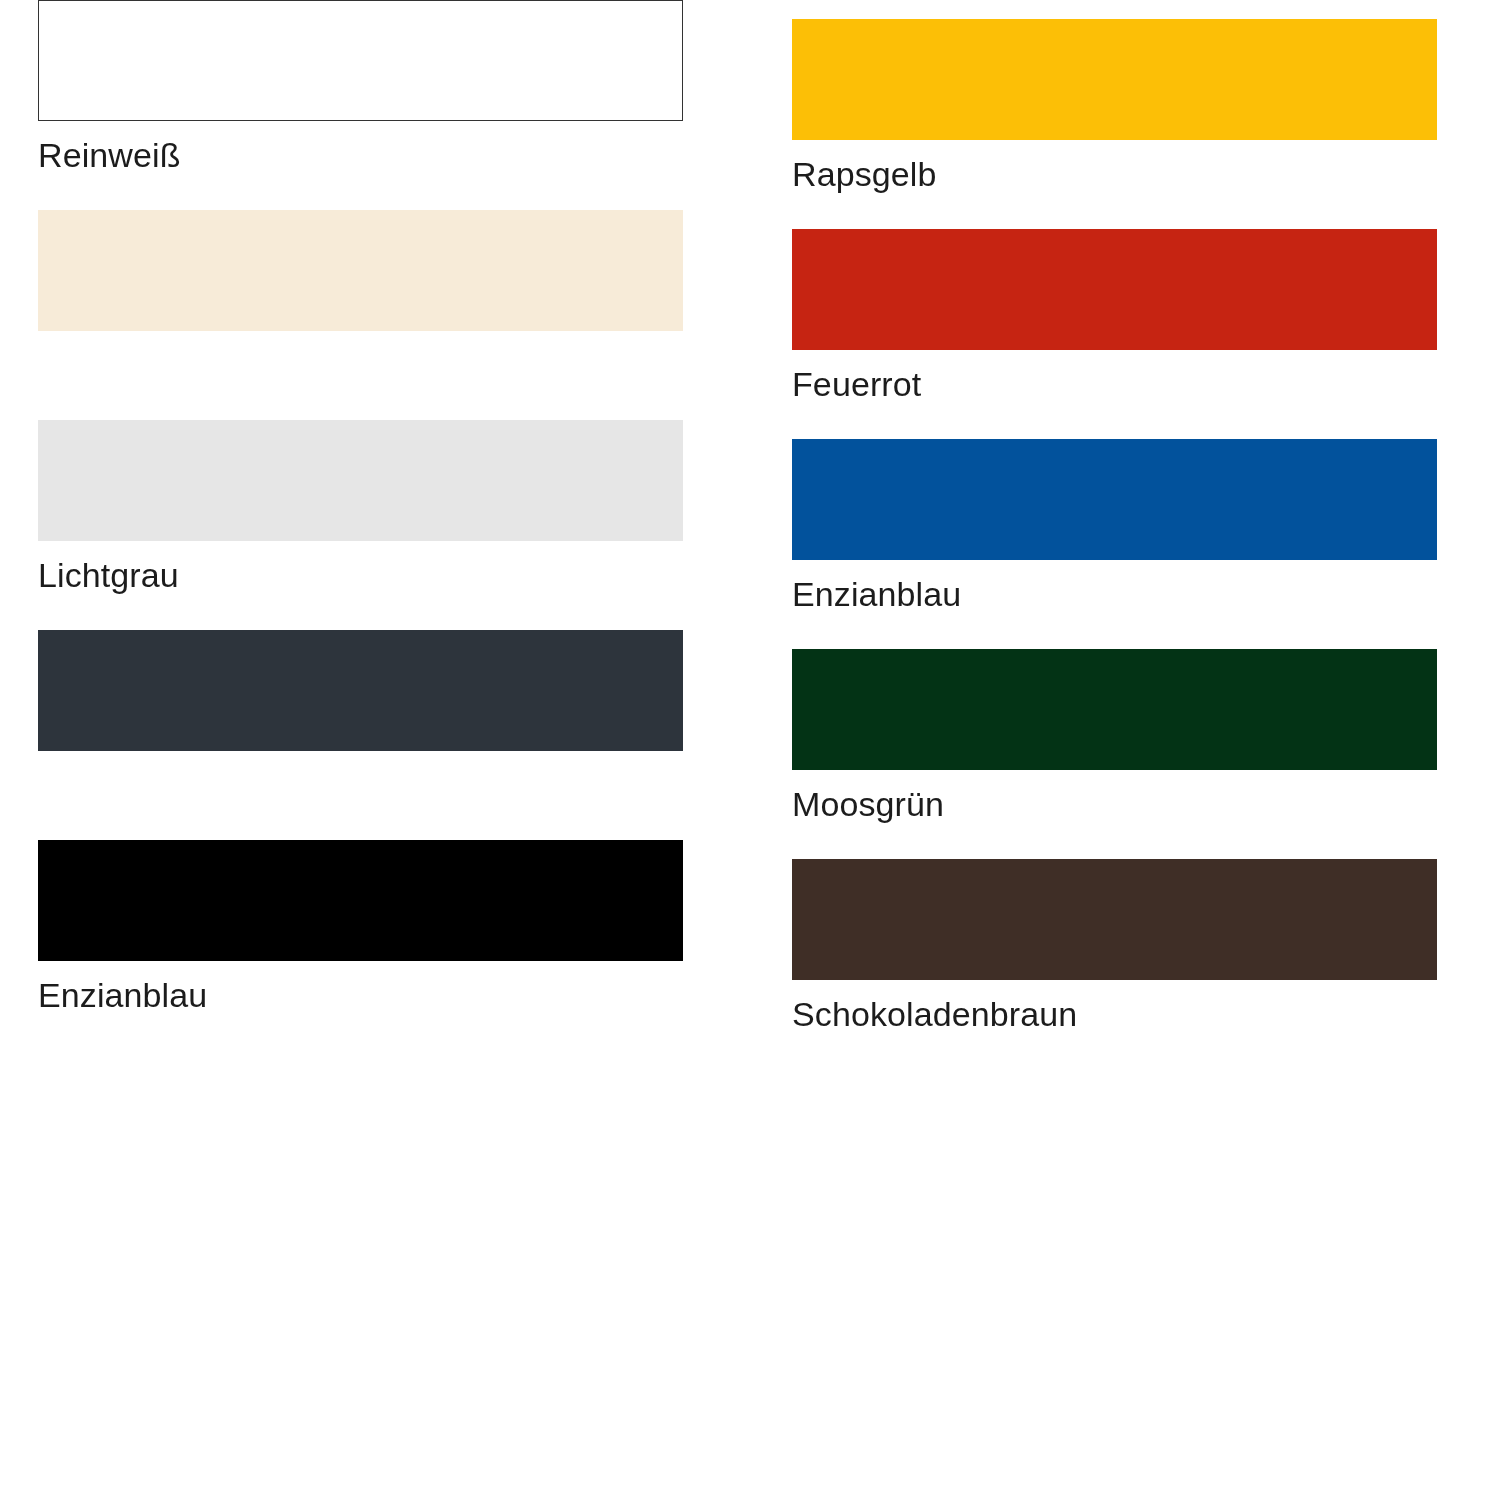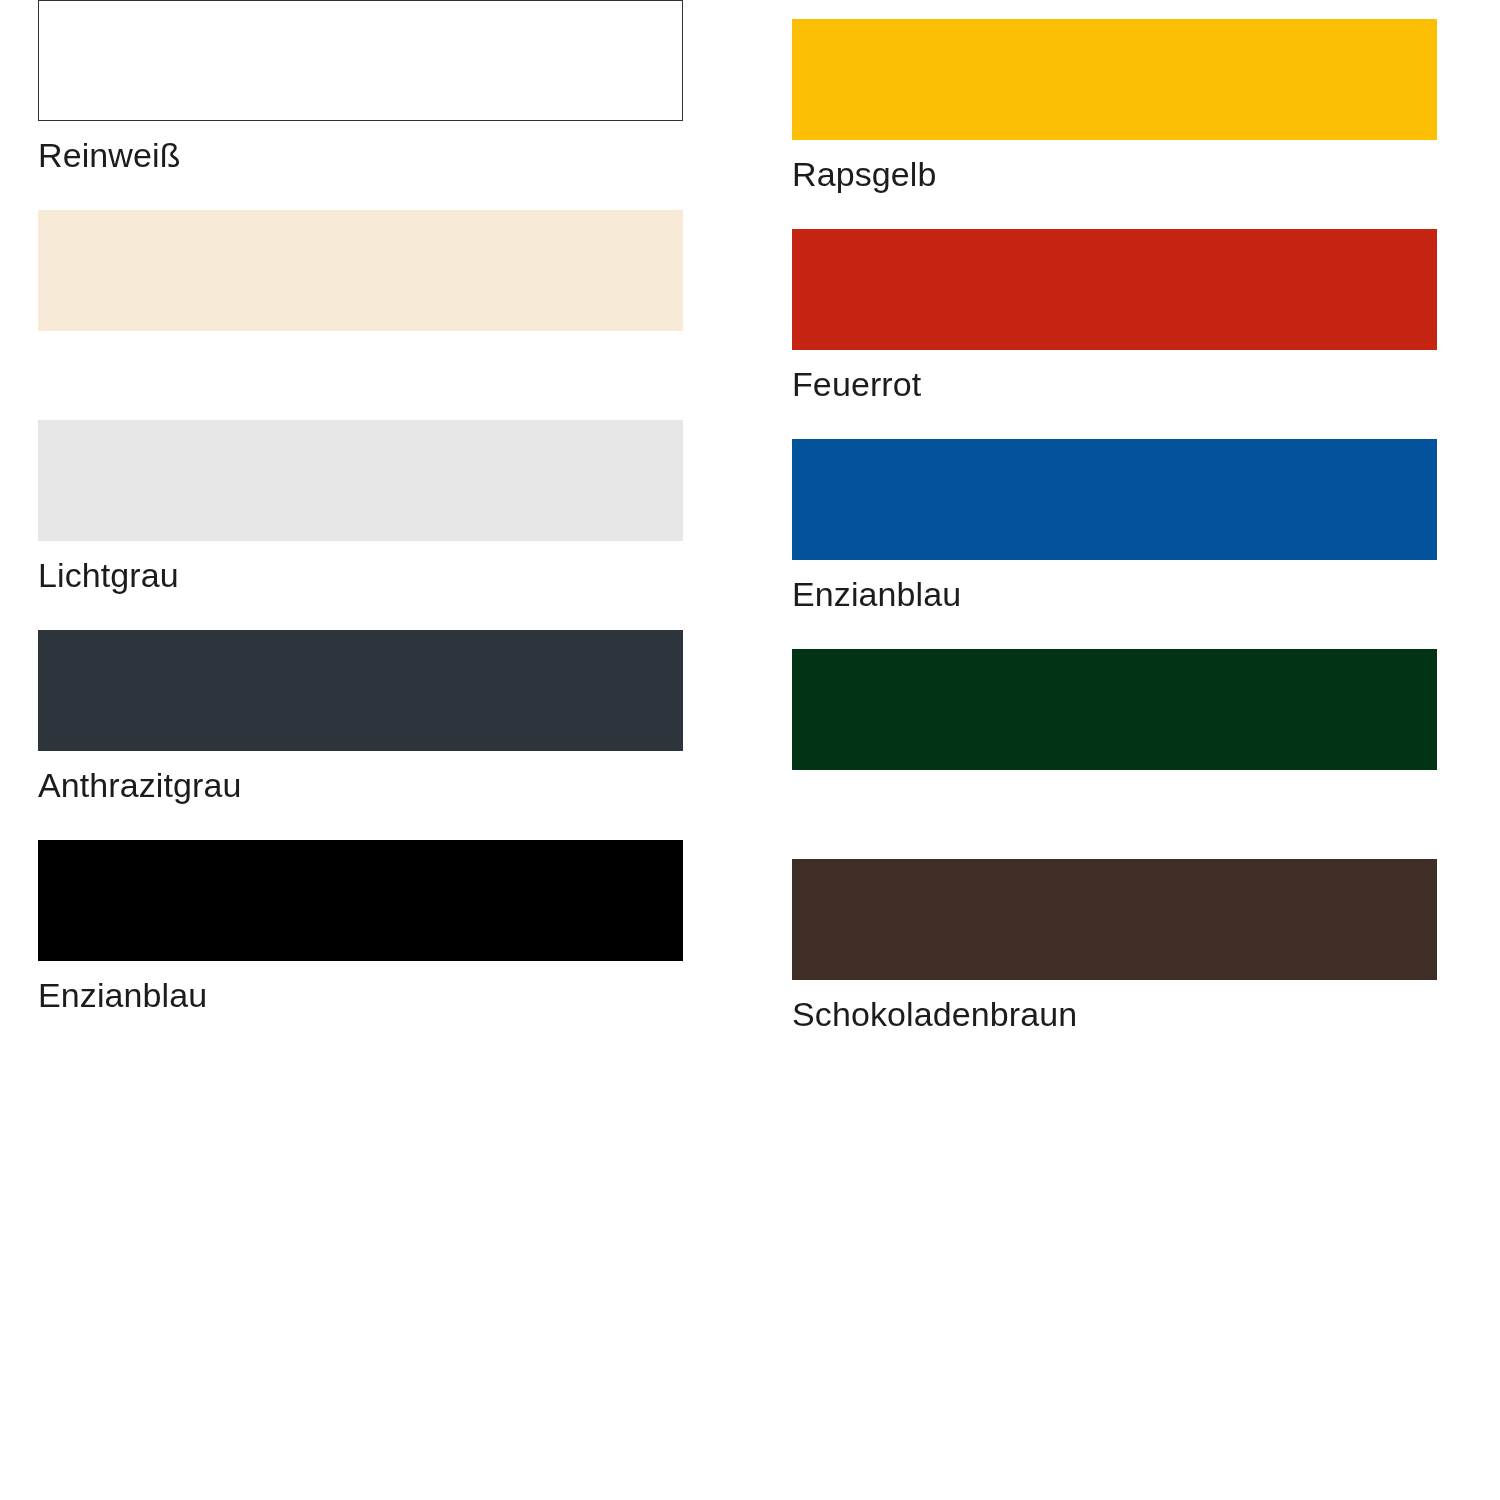--- a/index.html
+++ b/index.html
@@ -64,21 +64,20 @@
       </div>
       <div class="swatch-row">
         <div class="swatch-chip" title="#F7EBD8" style="background: rgb(247, 235, 216);"></div>
       </div>
       <div class="swatch-row">
         <div class="swatch-chip" title="#E6E6E6" style="background: rgb(230, 230, 230);"></div>
         <div class="swatch-label">Lichtgrau</div>
       </div>
       <div class="swatch-row">
         <div class="swatch-chip" title="#2D343C" style="background: rgb(45, 52, 60);"></div>
-        <div class="swatch-label">Anthrazitgrau</div>
       </div>
       <div class="swatch-row">
         <div class="swatch-chip" title="#000000" style="background: rgb(0, 0, 0);"></div>
         <div class="swatch-label">Enzianblau</div>
       </div>
     </div>
   <div class="column column-right">
       <div class="swatch-row">
         <div class="swatch-chip" title="#FCBF06" style="background: rgb(252, 191, 6);"></div>
         <div class="swatch-label">Rapsgelb</div>
@@ -86,19 +85,20 @@
       <div class="swatch-row">
         <div class="swatch-chip" title="#C62412" style="background: rgb(198, 36, 18);"></div>
         <div class="swatch-label">Feuerrot</div>
       </div>
       <div class="swatch-row">
         <div class="swatch-chip" title="#02529C" style="background: rgb(2, 82, 156);"></div>
         <div class="swatch-label">Enzianblau</div>
       </div>
       <div class="swatch-row">
         <div class="swatch-chip" title="#033315" style="background: rgb(3, 51, 21);"></div>
+        <div class="swatch-label">Moosgrün</div>
       </div>
       <div class="swatch-row">
         <div class="swatch-chip" title="#3F2E26" style="background: rgb(63, 46, 38);"></div>
         <div class="swatch-label">Schokoladenbraun</div>
       </div>
     </div>
 </div>
 
 </body></html>

